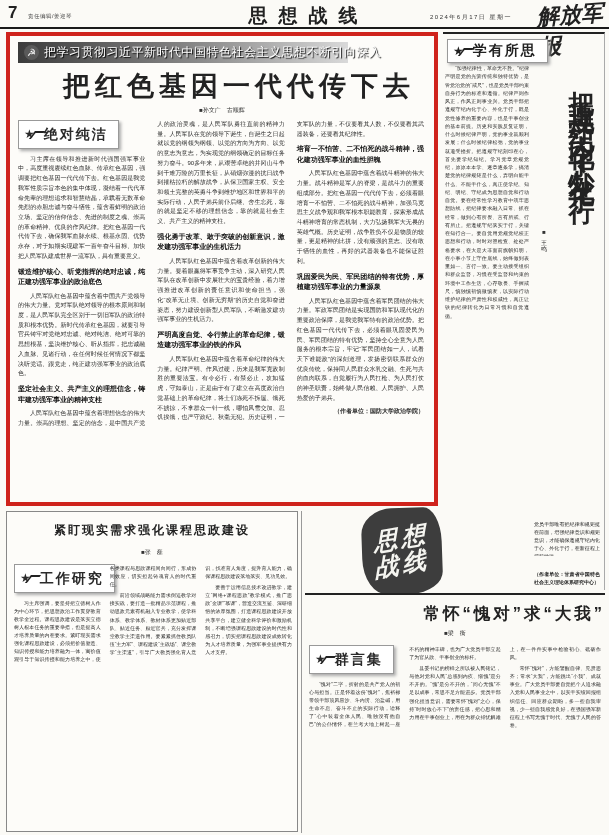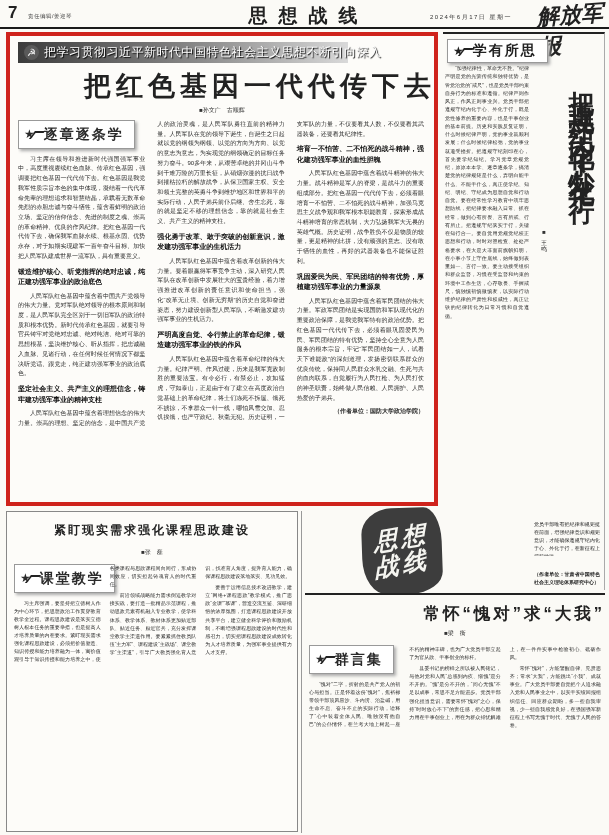--- a/index.html
+++ b/index.html
@@ -11,21 +11,21 @@
   #editor{left:28px;top:13px;font-size:5.5px;color:#444;letter-spacing:.5px;}
   #sectiontitle{left:0;right:0;top:3px;text-align:center;font-size:19px;font-weight:bold;letter-spacing:11px;padding-left:8px;}
   #dateline{left:430px;top:13px;font-size:6px;letter-spacing:1.5px;color:#333;}
   #masthead{left:538px;top:0px;font-size:22px;font-weight:bold;font-style:italic;font-family:"DejaVu Serif",serif;transform:rotate(-4deg);}
   #headrule{left:0;top:27px;width:609px;height:2px;background:#1a1a1a;}
   
   #mainbox{left:6px;top:32px;width:424px;height:466px;border:4px solid #cf231c;background:#fdfcf9;}
   #banner{position:absolute;left:8px;top:6px;width:330px;height:21px;background:linear-gradient(90deg,#3c3c3c,#8a8a8a 55%,#d9d9d9);display:flex;align-items:center;gap:5px;padding:0 6px;box-sizing:border-box;}
   #emblem{width:15px;height:15px;border-radius:50%;background:#5a5a5a;color:#fff;font-size:10px;line-height:15px;text-align:center;flex:0 0 15px;}
   #bannertext{color:#fff;font-size:12px;font-weight:normal;letter-spacing:.5px;text-shadow:1px 1px 1px #000;white-space:nowrap;}
-  #mainheadline{position:absolute;left:2px;top:32px;width:100%;text-align:right;font-size:27px;font-weight:bold;letter-spacing:5px;}
+  #mainheadline{position:absolute;left:17px;top:32px;width:100%;text-align:center;font-size:27px;font-weight:bold;letter-spacing:5px;}
   #mainbyline{position:absolute;left:0;top:70px;width:100%;text-align:center;font-size:6px;color:#333;}
   #maincols{position:absolute;left:8px;top:84px;width:406px;height:362px;column-count:3;column-gap:12px;font-size:6px;line-height:1.62;text-align:justify;overflow:hidden;color:#2b2b2b;}
   #maincols p{margin:0 0 3px;text-indent:2em;}
   .subhead{font-weight:bold;font-size:7px;line-height:1.5;margin:5px 0 4px;color:#111;}
   .colmark{display:inline-flex;align-items:center;gap:5px;border:1px solid #999;box-shadow:2px 2px 3px #aaa;background:#fff;padding:2px 10px 2px 5px;margin:0 0 6px;}
   .colmark .label{font-weight:bold;font-size:14px;letter-spacing:2px;white-space:nowrap;}
   .star{font-size:12px;line-height:1;position:relative;margin-right:4px;}
   .star::after{content:"";position:absolute;right:-7px;bottom:1px;width:8px;height:6px;border-top:2.5px solid #222;border-left:2.5px solid #222;transform:skewX(-38deg);}
   .attr{font-weight:bold;text-align:right;text-indent:0 !important;}
   
@@ -70,21 +70,21 @@
 <div id="mainbox" class="abs">
   <div id="banner">
     <div id="emblem">☭</div>
     <div id="bannertext">把学习贯彻习近平新时代中国特色社会主义思想不断引向深入</div>
   </div>
   <div id="mainheadline">把红色基因一代代传下去</div>
   <div id="mainbyline">■孙文广　古顺辉</div>
   <div id="maincols">
     <div class="colmark">
       <span class="star">★</span>
-      <span class="label">逐章逐条学</span>
+      <span class="label">绝对纯洁</span>
     </div>
     <p>习主席在领导和推进新时代强国强军事业中，高度重视赓续红色血脉、传承红色基因，强调要把红色基因一代代传下去。红色基因是我党我军性质宗旨本色的集中体现，凝结着一代代革命先辈的理想追求和智慧结晶，承载着无数革命先烈的赤胆忠诚与奋斗牺牲，蕴含着鲜明的政治立场、坚定的信仰信念、先进的制度之魂、崇高的革命精神、优良的作风纪律。把红色基因一代代传下去，确保我军血脉永续、根基永固、优势永存，对于如期实现建军一百年奋斗目标、加快把人民军队建成世界一流军队，具有重要意义。</p>
     <div class="subhead">锻造维护核心、听党指挥的绝对忠诚，纯正建功强军事业的政治底色</div>
     <p>人民军队红色基因中蕴含着中国共产党领导的伟大力量。党对军队绝对领导的根本原则和制度，是人民军队完全区别于一切旧军队的政治特质和根本优势。新时代传承红色基因，就要引导官兵铸牢对党绝对忠诚、绝对纯洁、绝对可靠的思想根基，坚决维护核心、听从指挥，把忠诚融入血脉、见诸行动，在任何时候任何情况下都坚决听党话、跟党走，纯正建功强军事业的政治底色。</p>
     <div class="subhead">坚定社会主义、共产主义的理想信念，铸牢建功强军事业的精神支柱</div>
     <p>人民军队红色基因中蕴含着理想信念的伟大力量。崇高的理想、坚定的信念，是中国共产党人的政治灵魂，是人民军队勇往直前的精神力量。人民军队在党的领导下诞生，自诞生之日起就以党的纲领为纲领、以党的方向为方向、以党的意志为意志，为实现党的纲领确定的目标任务努力奋斗。90多年来，从艰苦卓绝的井冈山斗争到千难万险的万里长征，从硝烟弥漫的抗日战争到摧枯拉朽的解放战争，从保卫国家主权、安全和领土完整的英勇斗争到维护地区和世界和平的实际行动，人民子弟兵前仆后继、舍生忘死，靠的就是坚定不移的理想信念，靠的就是社会主义、共产主义的精神支柱。</p>
     <div class="subhead">强化勇于改革、敢于突破的创新意识，激发建功强军事业的生机活力</div>
     <p>人民军队红色基因中蕴含着改革创新的伟大力量。要着眼赢得军事竞争主动，深入研究人民军队在改革创新中发展壮大的宝贵经验，着力增强推进改革创新的责任意识和使命担当，强化“改革无止境、创新无穷期”的历史自觉和奋进姿态，努力建设创新型人民军队，不断激发建功强军事业的生机活力。</p>
     <div class="subhead">严明高度自觉、令行禁止的革命纪律，锻造建功强军事业的铁的作风</div>
     <p>人民军队红色基因中蕴含着革命纪律的伟大力量。纪律严明、作风过硬，历来是我军克敌制胜的重要法宝。有令必行，有禁必止，攻如猛虎，守如泰山，正是由于有了建立在高度政治自觉基础上的革命纪律，将士们冻死不拆屋、饿死不掳掠，不拿群众一针一线，哪怕风雪交加、忍饥挨饿，也严守政纪、秋毫无犯。历史证明，一支军队的力量，不仅要看其人数，不仅要看其武器装备，还要看其纪律性。</p>
@@ -109,21 +109,21 @@
   <div id="righttextB">党员干部唯有把纪律和规矩挺在前面，增强纪律意识和规矩意识，才能确保遵规守纪内化于心、外化于行，在新征程上行稳致远。</div>
   <div id="rightattr">（作者单位：甘肃省中国特色社会主义理论体系研究中心）</div>
 </div>
 
 <div id="workbox" class="abs">
   <div id="workheadline">紧盯现实需求强化课程思政建设</div>
   <div id="workbyline">■张　磊</div>
   <div id="workcols">
     <div class="colmark">
       <span class="star">★</span>
-      <span class="label">课堂教学</span>
+      <span class="label">工作研究</span>
     </div>
     <p>习主席强调，要坚持把立德树人作为中心环节，把思想政治工作贯穿教育教学全过程。课程思政建设是落实立德树人根本任务的重要举措，也是提高人才培养质量的内在要求。紧盯现实需求强化课程思政建设，必须把价值塑造、知识传授和能力培养融为一体，寓价值观引导于知识传授和能力培养之中，使各类课程与思政课程同向同行，形成协同效应，切实担起铸魂育人的时代重任。</p>
     <p>前沿领域战略能力需求倒逼教学对接实战，要打造一批精品示范课程，推动思政元素有机融入专业教学，使学科体系、教学体系、教材体系更加贴近部队、贴近任务、贴近官兵，充分发挥课堂教学主渠道作用。要紧紧抓住教员队伍“主力军”、课程建设“主战场”、课堂教学“主渠道”，引导广大教员强化育人意识，找准育人角度，提升育人能力，确保课程思政建设落地落实、见功见效。</p>
     <p>要善于运用信息技术改进教学，建立“网络+课程思政”教学模式，推广思政“金课”“慕课”，营造交流互鉴、深研细悟的浓厚氛围，打造课程思政建设开放共享平台，建立健全科学评价和激励机制，不断增强课程思政建设的时代性和感召力，切实把课程思政建设成效转化为人才培养质量，为强军事业提供有力人才支撑。</p>
   </div>
 </div>
 
 <div id="stamp" class="abs">
   <div class="cal">思想</div>
   <div class="cal">战线</div>

